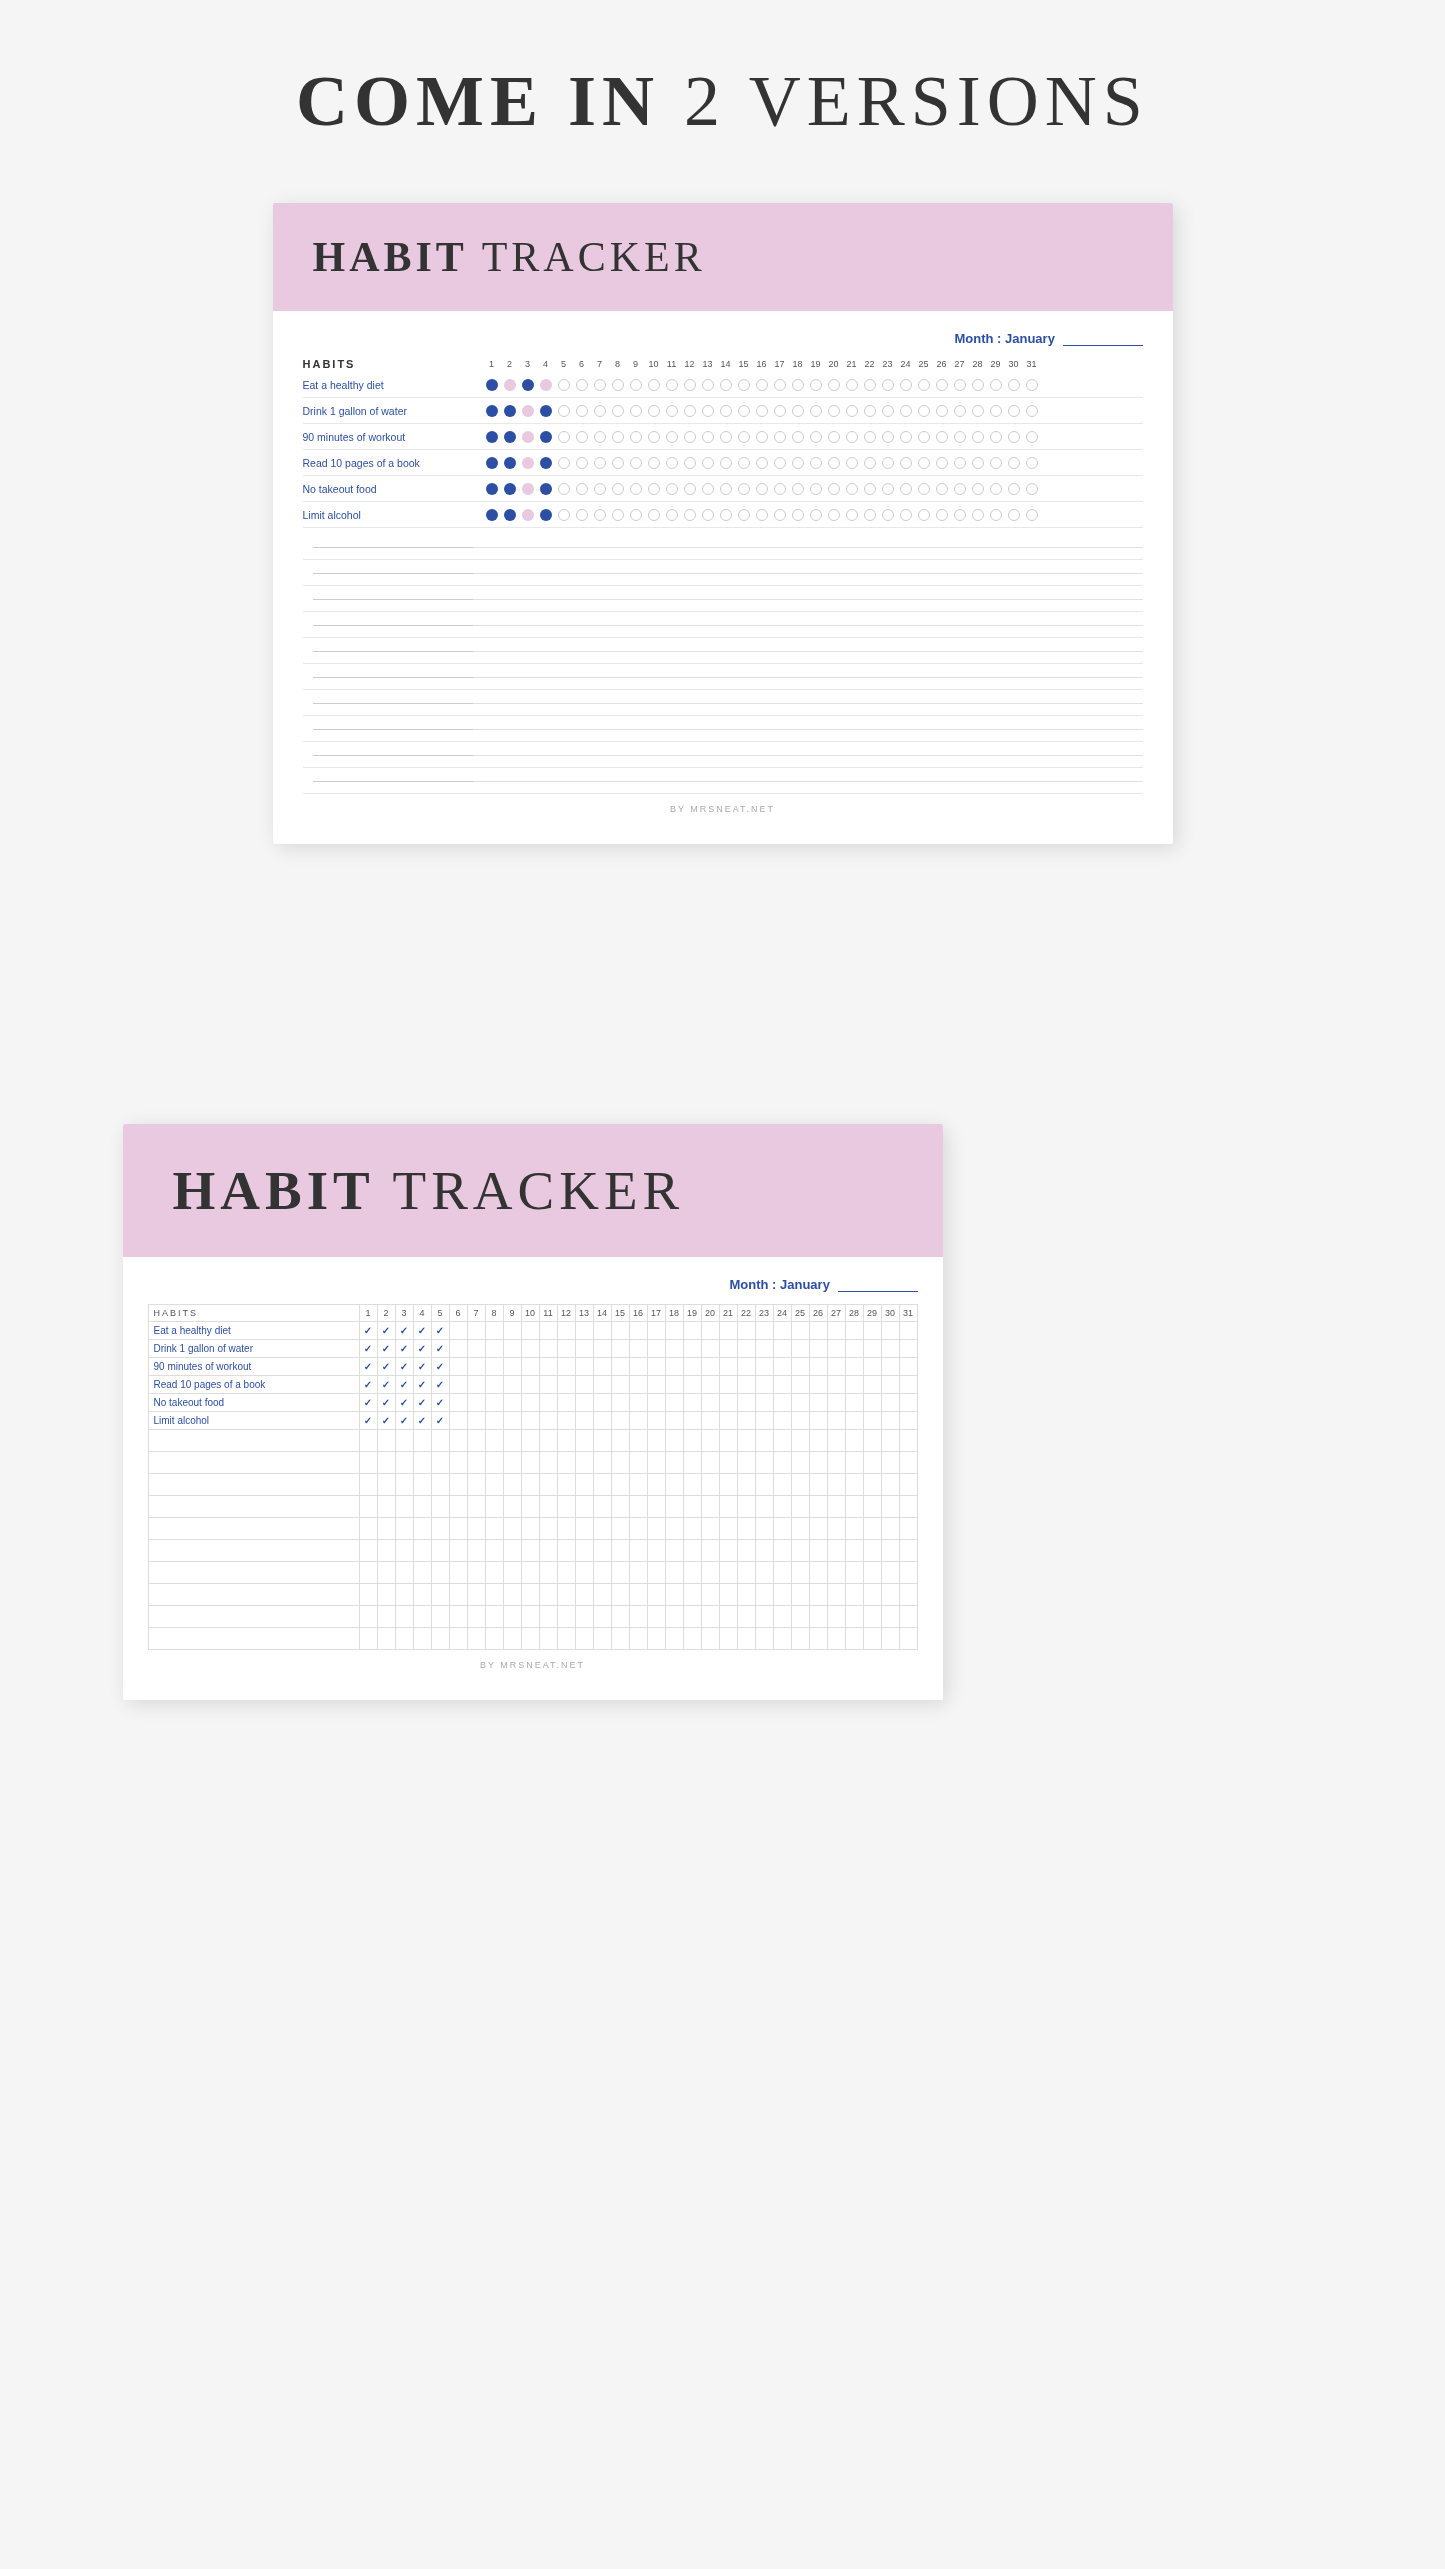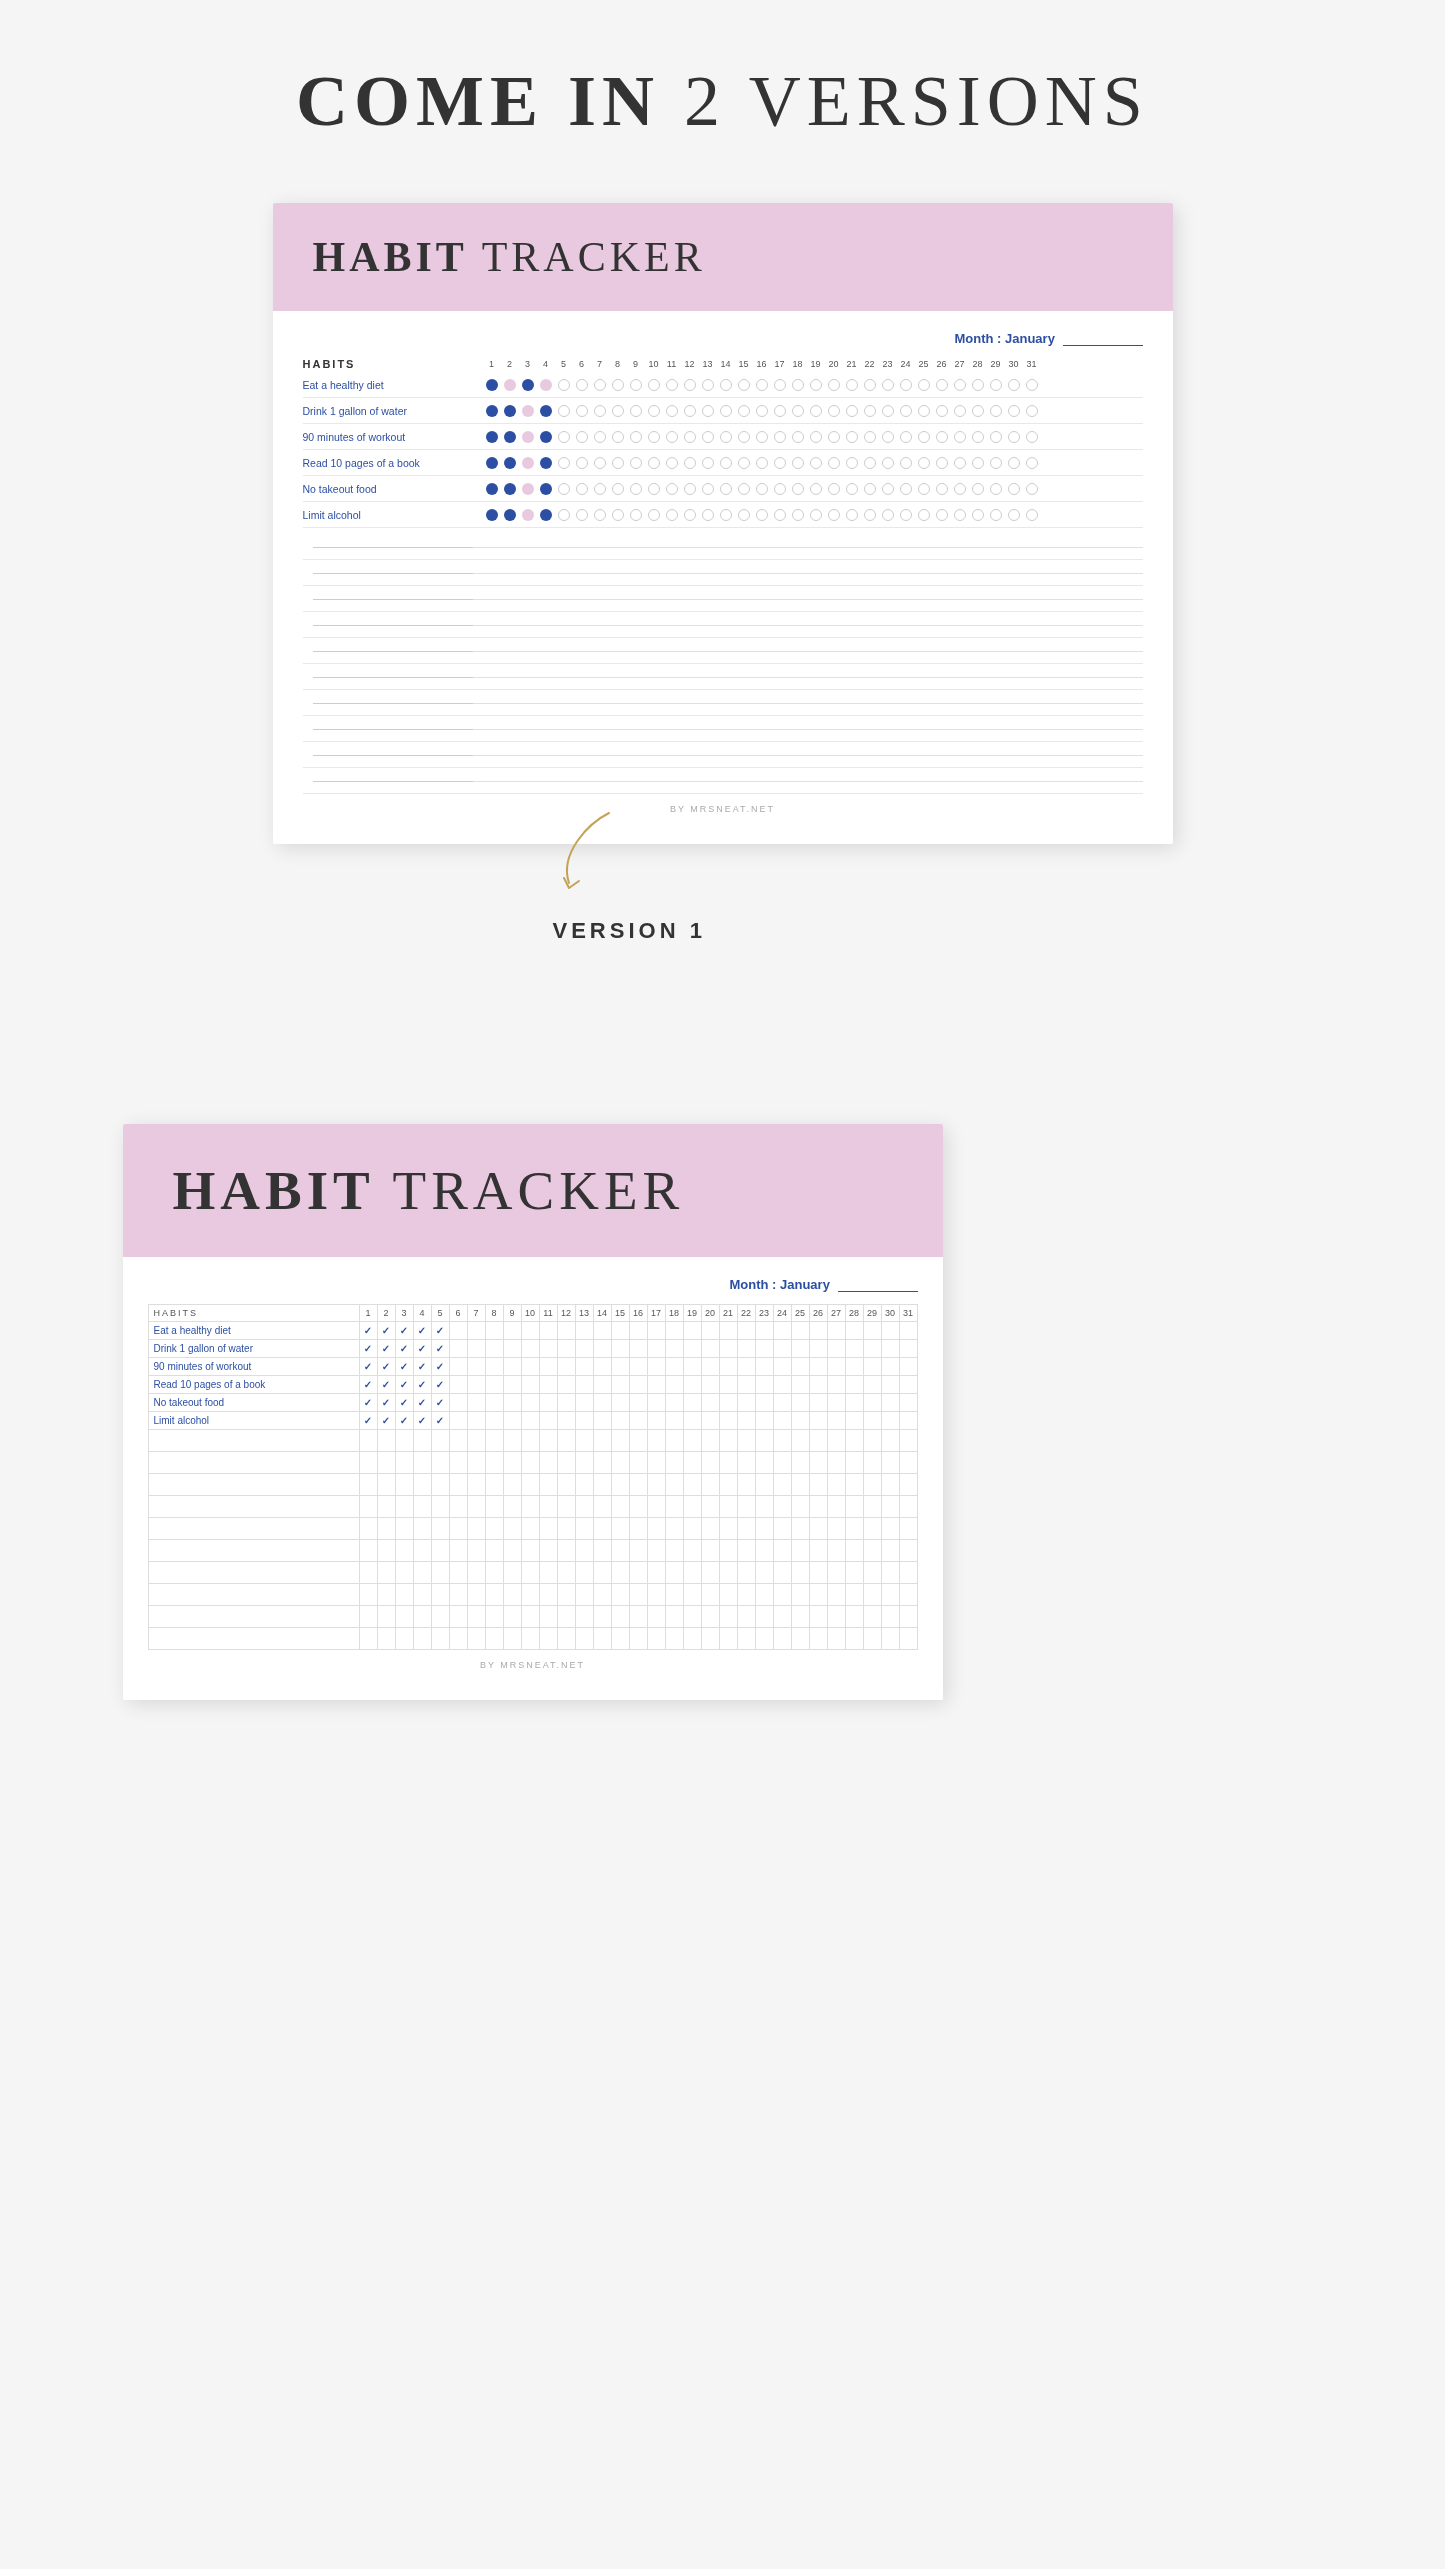--- a/index.html
+++ b/index.html
@@ -994,27 +994,20 @@
         <div class="empty-habit-row">
             <div class="empty-habit-line"></div>
             <div style="flex:1; height:1px; background:#e0e0e0;"></div>
           </div>
       </div>
 
       <div class="watermark">BY MRSNEAT.NET</div>
     </div>
   </div>
 
-  <div class="arrow-container">
-    <svg class="arrow-svg" viewBox="0 0 120 120" fill="none" xmlns="http://www.w3.org/2000/svg">
-      <path d="M80 20 C60 30, 30 60, 40 90" stroke="#c4a256" stroke-width="2" fill="none" stroke-linecap="round"></path>
-      <path d="M35 85 L40 95 L50 88" stroke="#c4a256" stroke-width="2" fill="none" stroke-linecap="round" stroke-linejoin="round"></path>
-    </svg>
-    <div class="version-label">VERSION 1</div>
-  </div>
 </div>
 
 <div style="height: 120px;"></div>
 
 <div class="version2-outer" style="position:relative; display:flex; align-items:flex-start;">
   <div class="version2-card">
 
     <div class="version2-header">
       <div class="version2-header-title">
         <span class="bold">HABIT</span>

